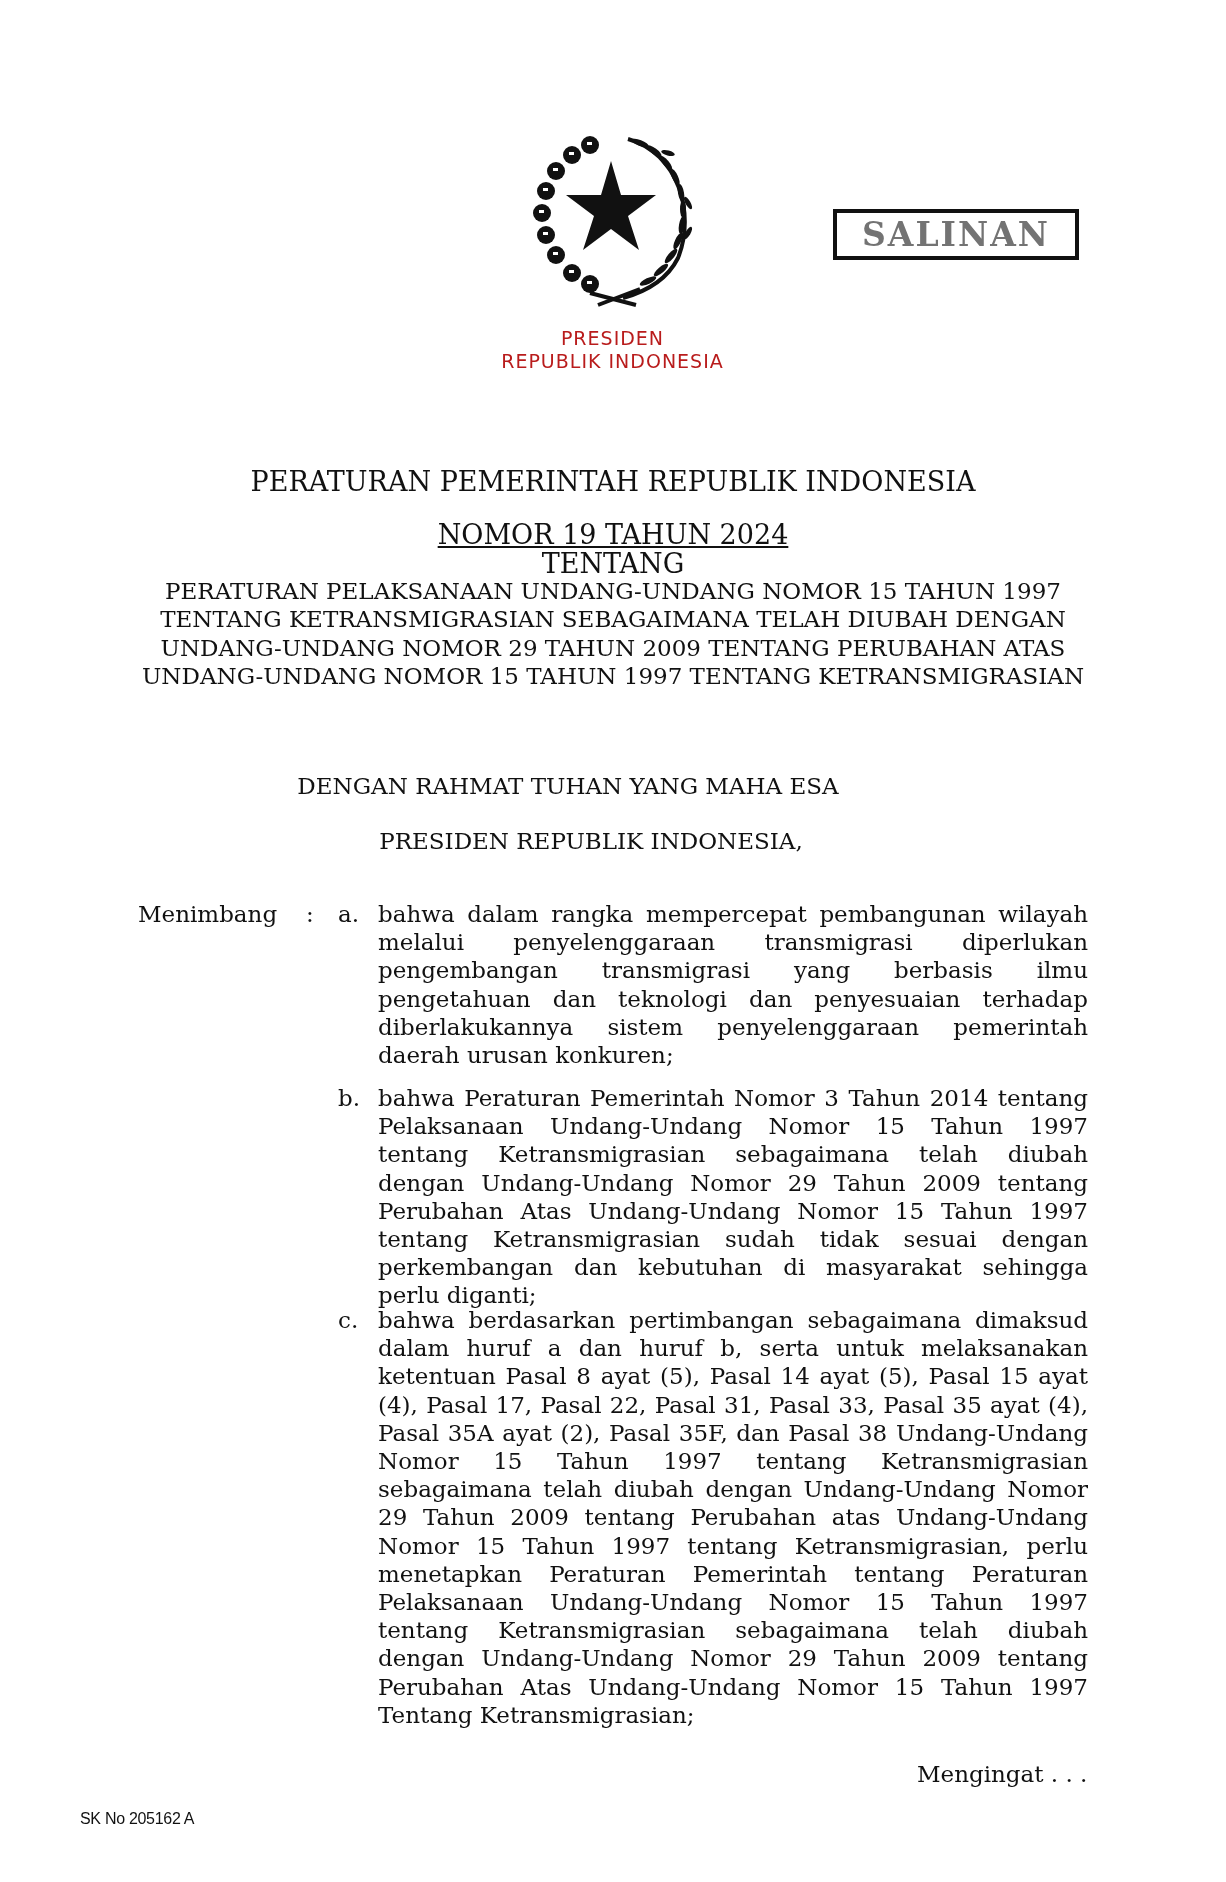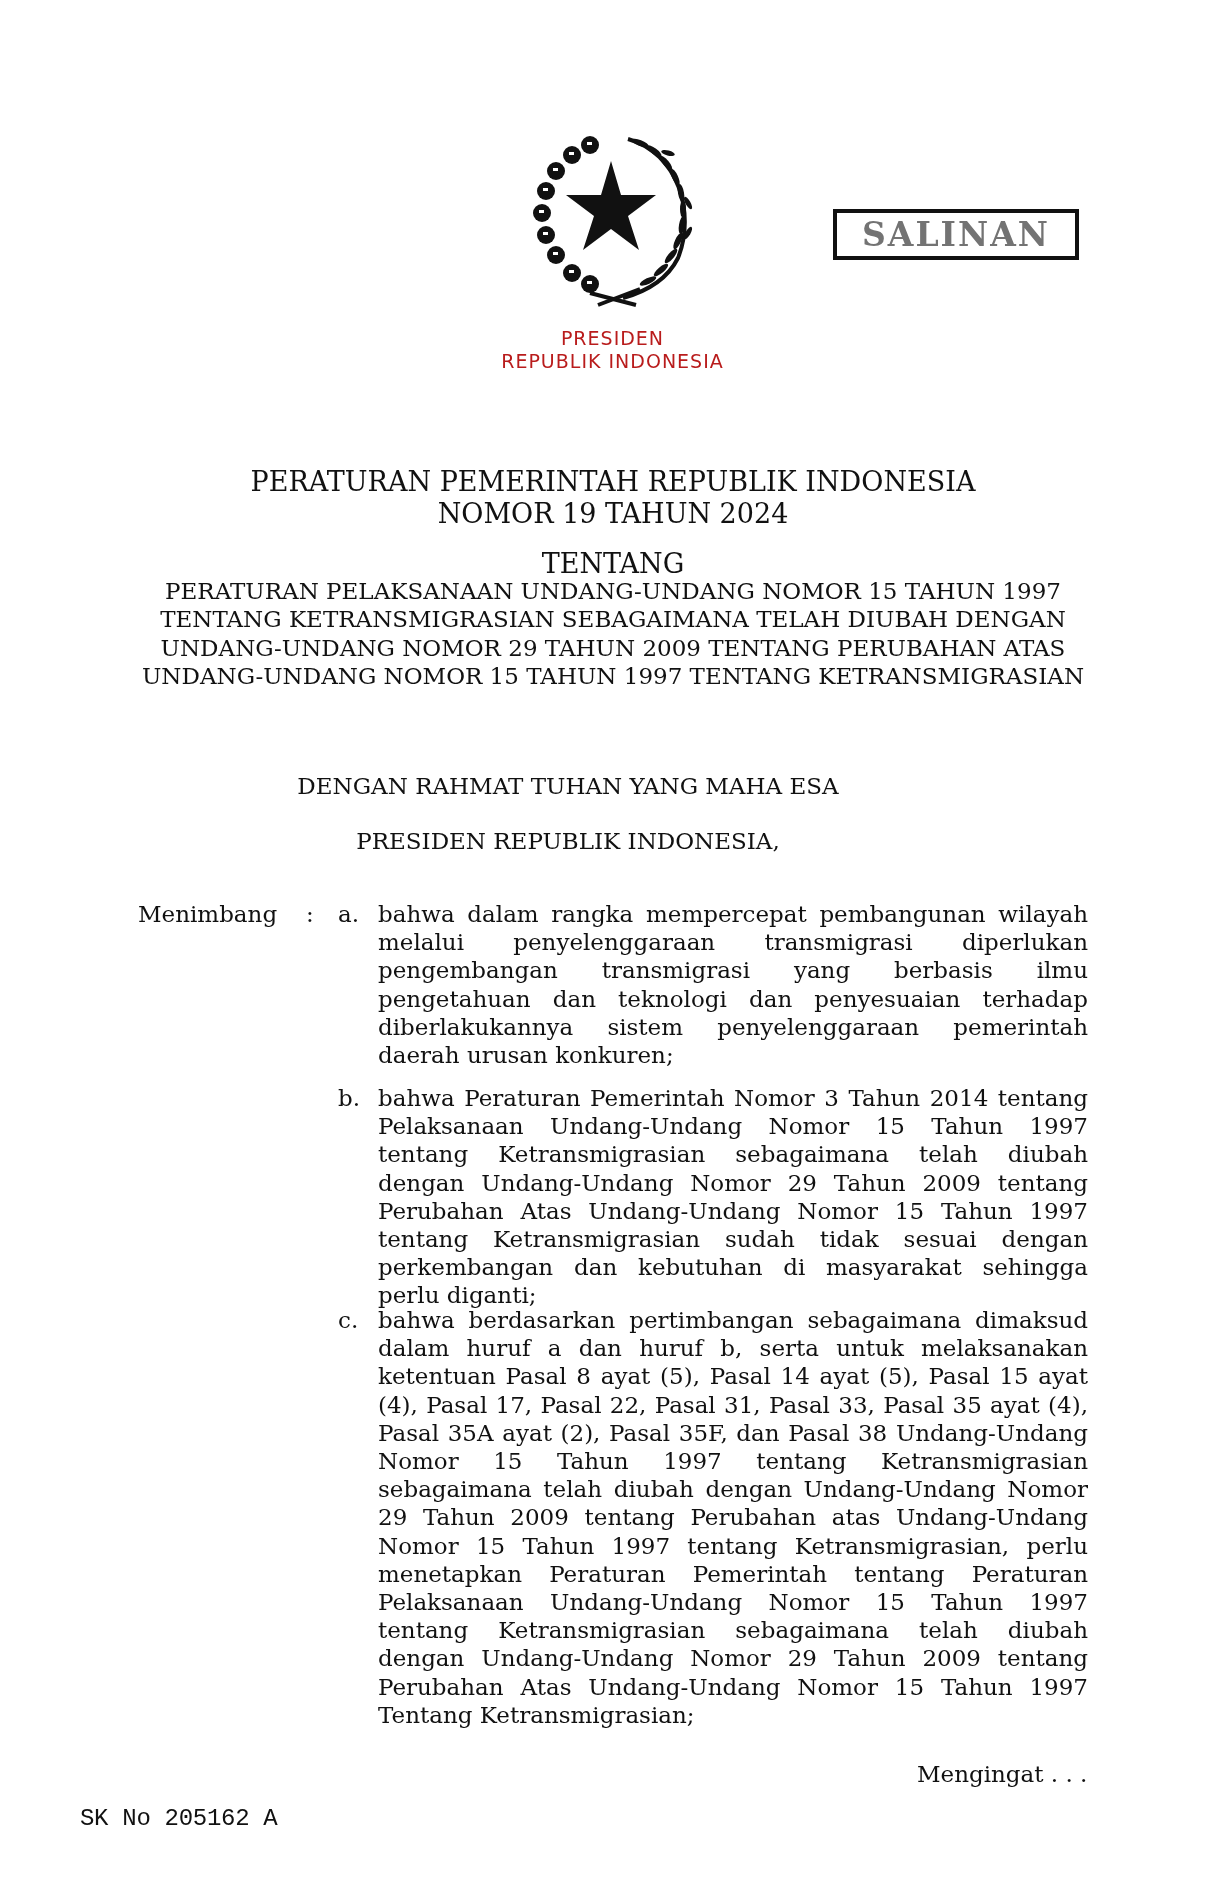--- a/index.html
+++ b/index.html
@@ -15,41 +15,41 @@
 
   
   .salinan { left: 833px; top: 209px; width: 246px; height: 51px; box-sizing: border-box;
       border: 4px solid #111; text-align: center; line-height: 43px;
       font-family: "DejaVu Serif", "Liberation Serif", serif; font-weight: bold;
       font-size: 33px; letter-spacing: 2px; color: #737373; }
 
   
   .title { left: 0; width: 1226px; text-align: center; font-size: 27px; line-height: 28px; }
   .t1 { top: 468px; }
-  .t2 { top: 500px; }
+  .t2 { top: 521px; text-decoration: underline; }
   .t3 { top: 550px; }
   .subject { left: 130px; width: 966px; top: 577px; text-align: center; font-size: 23px; line-height: 28.3px; }
 
   .invocation { left: 0; width: 1136px; text-align: center; font-size: 23px; line-height: 28px; }
   .inv1 { top: 772px; }
-  .inv2 { top: 827px; }
+  .inv2 { top: 827px; padding-left: 23px; }
 
   
   .section-label { left: 138px; top: 900px; font-size: 23px; line-height: 28px; }
   .section-colon { left: 306px; top: 900px; font-size: 23px; line-height: 28px; }
   .item-marker { left: 338px; font-size: 23px; line-height: 28px; }
   .item-text { left: 378px; width: 710px; font-size: 23px; line-height: 28.2px;
       text-align: justify; text-align-last: left; }
   .item-a { top: 900px; }
   .item-b { top: 1084px; }
   .item-c { top: 1306px; }
 
   .continuation { left: 917px; top: 1760px; font-size: 23px; line-height: 28px; }
-  .footer-code { left: 80px; top: 1806px; font-family: Liberation Mono, monospace;
-      font-size: 24px; line-height: 26px; letter-spacing: -0.3px; }
+  .footer-code { left: 80px; top: 1806px; font-family: Liberation Sans, sans-serif;
+      font-size: 16px; line-height: 26px; letter-spacing: -0.3px; }
 </style>
 </head>
 <body>
 
 <div class="abs emblem">
   <svg width="170" height="175" viewBox="0 0 170 175" xmlns="http://www.w3.org/2000/svg">
 
     <polygon fill="#111" points="83,28 93,62 128,62 100,83 111,117 83,96 55,117 66,83 38,62 73,62"></polygon>
 
     <g fill="#111">

